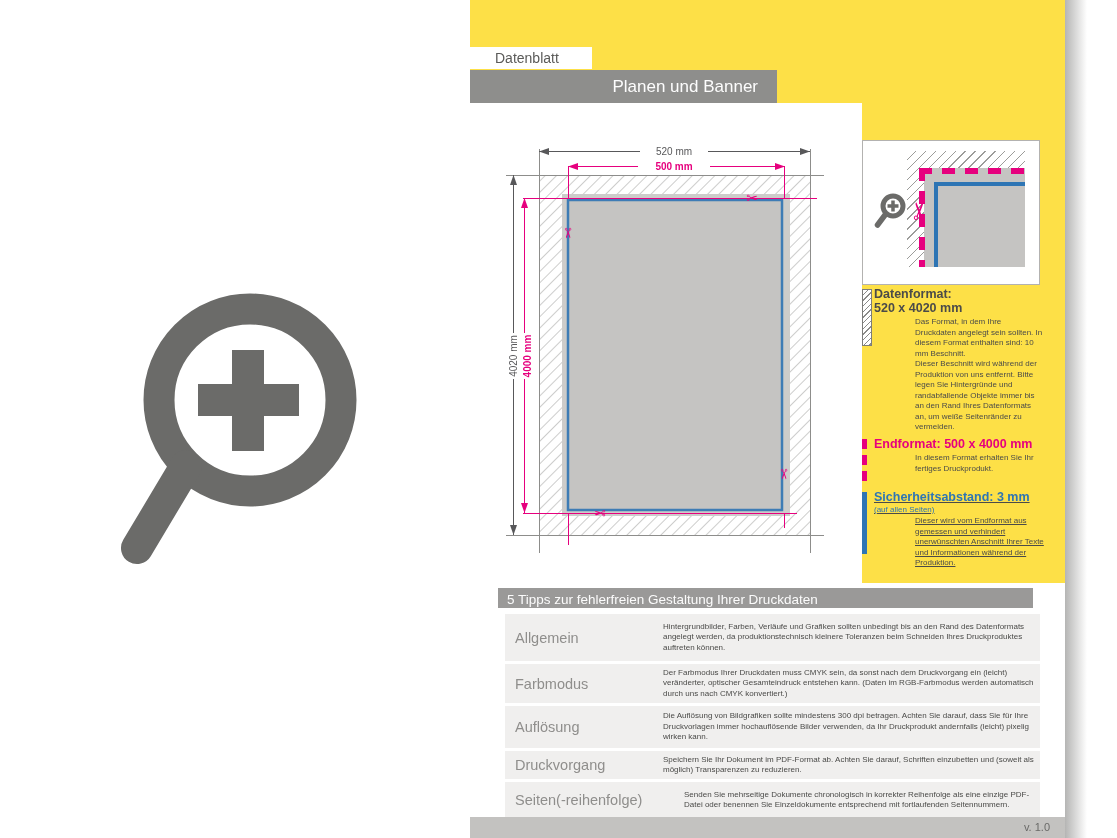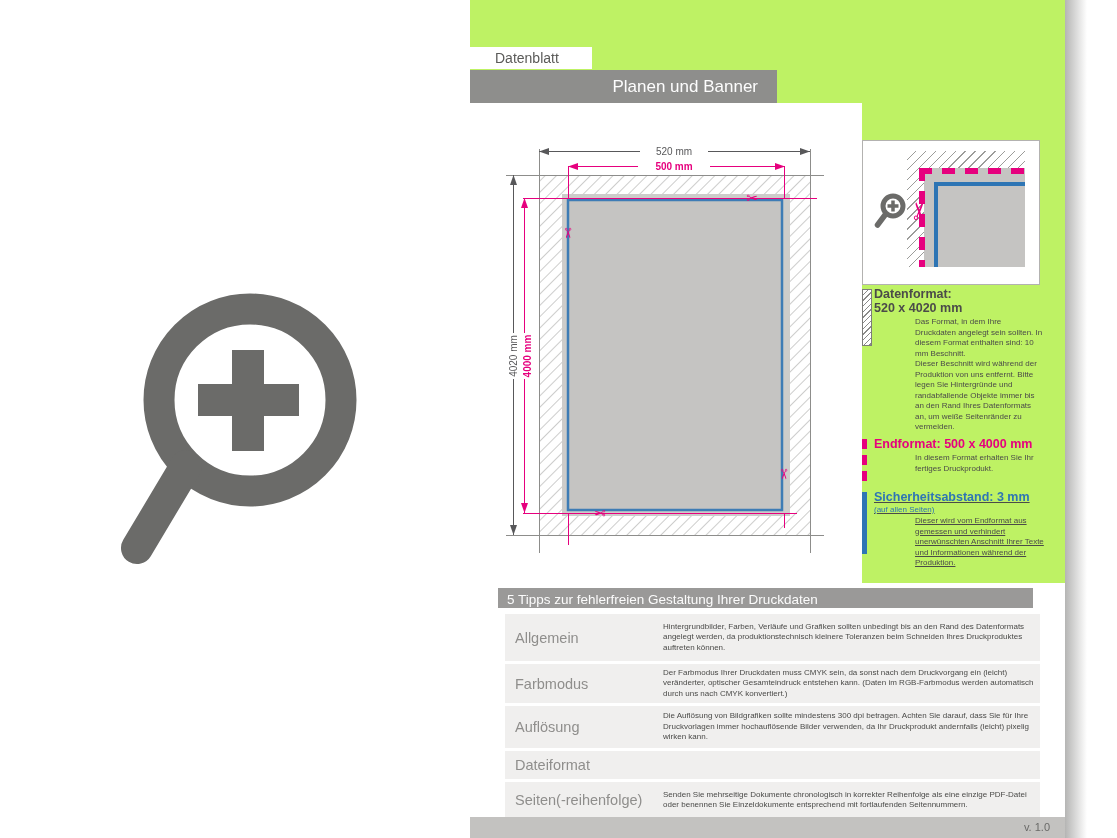--- a/index.html
+++ b/index.html
@@ -3,21 +3,21 @@
 <meta charset="utf-8">
 <style>
   * { margin:0; padding:0; box-sizing:border-box; }
   body { font-family:"Liberation Sans", sans-serif; background:#fff; }
   .page { position:relative; width:1117px; height:838px; background:#fff; overflow:hidden; }
 
   
   .big-zoom { position:absolute; left:100px; top:270px; width:280px; height:300px; }
 
   
-  .panel { position:absolute; left:470px; top:0; width:595px; height:838px; background:#bef264; }
+  .panel { position:absolute; left:470px; top:0; width:595px; height:838px; background:#fde047; }
   .edge-shadow { position:absolute; left:1065px; top:0; width:22px; height:838px;
                  background:linear-gradient(to right, rgba(120,120,118,0.55), rgba(255,255,255,0)); }
 
   .tab { position:absolute; left:0; top:47px; width:122px; height:22px; background:#ffffff;
          color:#5a5a58; font-size:14px; line-height:22px; padding-left:25px; }
   .title-bar { position:absolute; left:0; top:70px; width:307px; height:33px; background:#8e8e8c;
                color:#fdfdfd; font-size:17px; line-height:33px; text-align:right; padding-right:19px; }
 
   .white-main  { position:absolute; left:0; top:103px; width:392px; height:714px; background:#ffffff; }
   .white-lower { position:absolute; left:392px; top:583px; width:203px; height:234px; background:#ffffff; }
@@ -72,21 +72,21 @@
   .tips-header { position:absolute; left:28px; top:588px; width:535px; height:20px; background:#9a9998;
                  color:#fcfcfc; font-size:13.5px; line-height:23px; padding-left:9px; }
   .tip-row { position:absolute; left:35px; width:535px; background:#f0efee;
              display:flex; align-items:center; }
   .tip-label { width:158px; padding-left:10px; font-size:14.5px; color:#8f8e8c; flex-shrink:0; }
   .tip-text  { flex:1; font-size:8px; line-height:10.5px; color:#4a4a48; }
   .r1 { top:614px; height:47px; }
   .r2 { top:664px; height:39px; }
   .r3 { top:706px; height:42px; }
   .r4 { top:751px; height:28px; }
-  .r5 { top:782px; height:36px; }
+  .r5 { top:782px; height:36px;gap:21px; }
 
   
   .footer-bar { position:absolute; left:0; top:817px; width:595px; height:21px; background:#c3c2c0;
                 color:#6a6a68; font-size:11px; line-height:21px; text-align:right; padding-right:15px; }
 </style>
 </head>
 <body>
 
 <div class="page">
 
@@ -234,21 +234,22 @@
     </div>
     <div class="tip-row r2">
       <div class="tip-label">Farbmodus</div>
       <div class="tip-text">Der Farbmodus Ihrer Druckdaten muss CMYK sein, da sonst nach dem Druckvorgang ein (leicht) veränderter, optischer Gesamteindruck entstehen kann. (Daten im RGB-Farbmodus werden automatisch durch uns nach CMYK konvertiert.)</div>
     </div>
     <div class="tip-row r3">
       <div class="tip-label">Auflösung</div>
       <div class="tip-text">Die Auflösung von Bildgrafiken sollte mindestens 300 dpi betragen. Achten Sie darauf, dass Sie für Ihre Druckvorlagen immer hochauflösende Bilder verwenden, da Ihr Druckprodukt andernfalls (leicht) pixelig wirken kann.</div>
     </div>
     <div class="tip-row r4">
-      <div class="tip-label">Dateiformat</div>
+      <div class="tip-label">Druckvorgang</div>
+      <div class="tip-text">Speichern Sie Ihr Dokument im PDF-Format ab. Achten Sie darauf, Schriften einzubetten und (soweit als möglich) Transparenzen zu reduzieren.</div>
     </div>
     <div class="tip-row r5">
       <div class="tip-label">Seiten(-reihenfolge)</div>
       <div class="tip-text">Senden Sie mehrseitige Dokumente chronologisch in korrekter Reihenfolge als eine einzige PDF-Datei oder benennen Sie Einzeldokumente entsprechend mit fortlaufenden Seitennummern.</div>
     </div>
 
     <div class="footer-bar">
       <span>v. 1.0</span>
     </div>
   </div>

